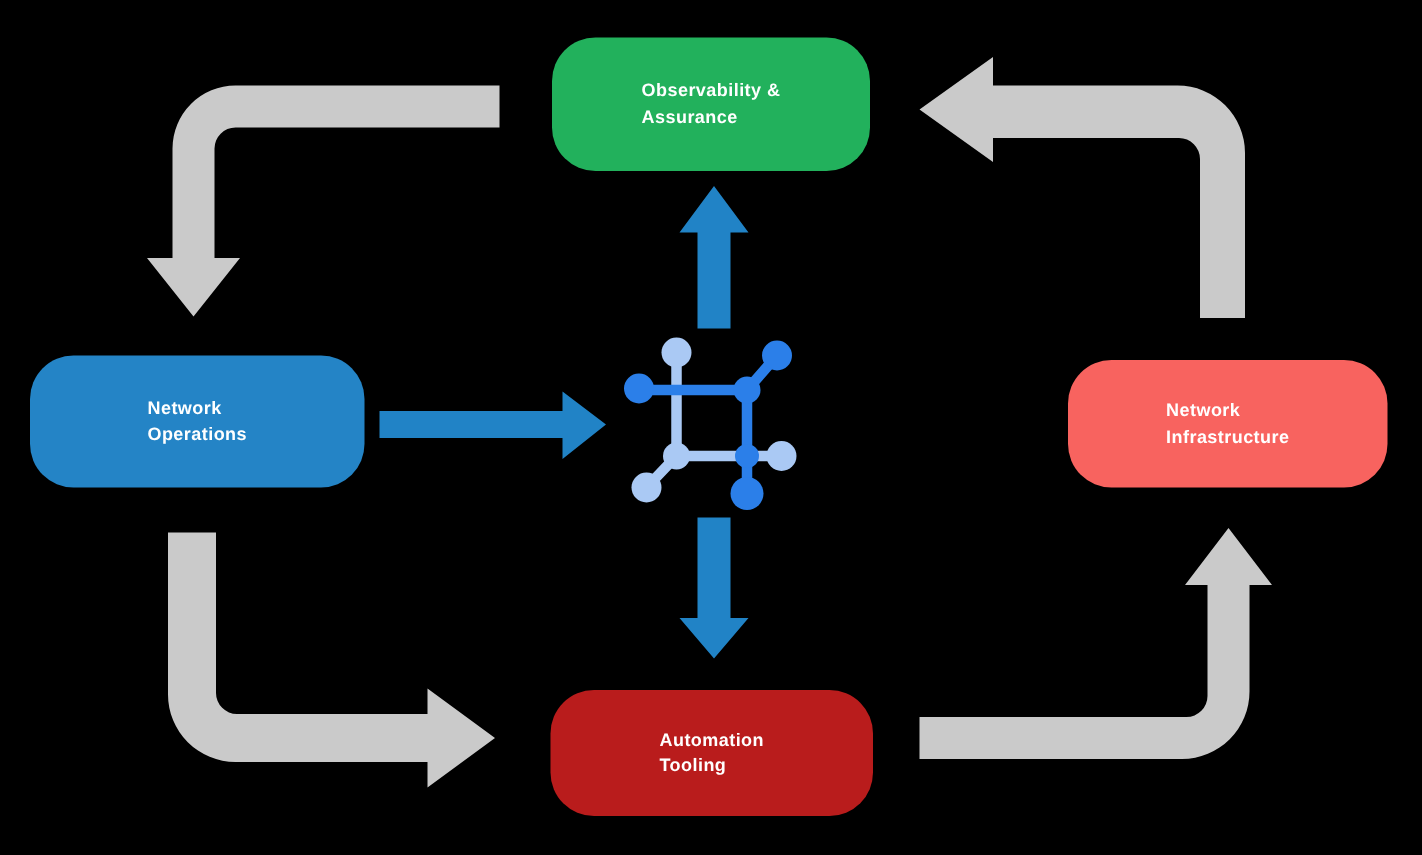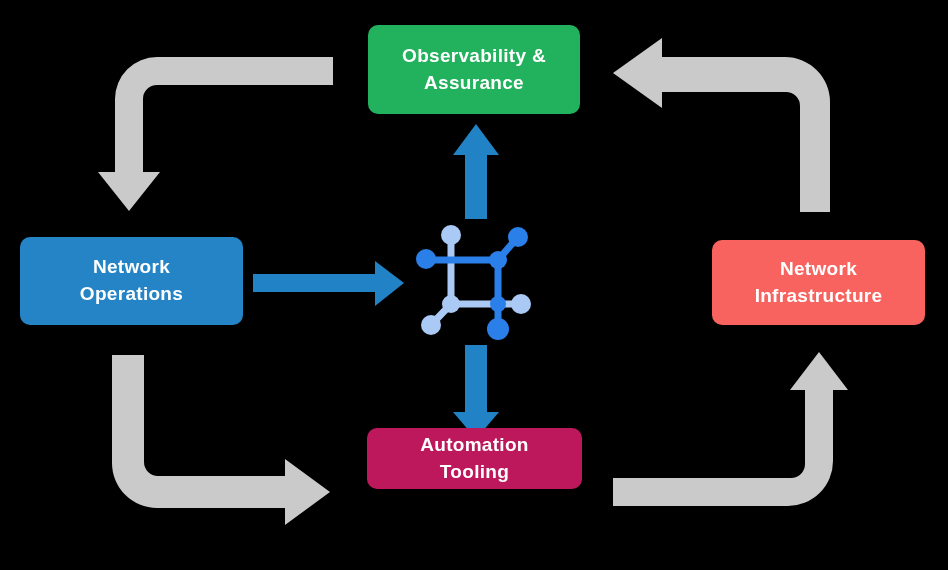--- a/index.html
+++ b/index.html
@@ -7,33 +7,33 @@
     position:relative;
     width:948px;height:570px;
     background:#000;
     overflow:hidden;
     font-family:"Liberation Sans","DejaVu Sans",sans-serif;
   }
   .layer{position:absolute;left:0;top:0;width:948px;height:570px;}
   .node{
     position:absolute;
     display:flex;align-items:center;justify-content:center;
-    border-radius:10px;
+    border-radius:29px;
     color:#fff;
-    font-size:19px;
+    font-size:12px;
     font-weight:600;
     letter-spacing:.3px;
     line-height:1.42;
-    text-align:center;
+    text-align:left;
   }
   .node-label{white-space:pre-line;}
   .node-top   {left:368px;top:25px; width:212px;height:89px;background:#22b15c;}
   .node-left  {left:20px; top:237px;width:223px;height:88px;background:#2484c6;}
   .node-right {left:712px;top:240px;width:213px;height:85px;background:#f8635f;}
-  .node-bottom{left:367px;top:428px;width:215px;height:61px;background:#be185d;}
+  .node-bottom{left:367px;top:460px;width:215px;height:84px;background:#b91c1c;}
 </style>
 </head>
 <body>
 
 <div class="canvas">
 
   <svg class="layer" viewBox="0 0 948 570" aria-hidden="true">
 
     <g fill="#cacaca">
       <path d="M 333 57 H 157 A 42 42 0 0 0 115 99 V 172 H 98 L 129 211 L 160 172 H 143 V 99 A 14 14 0 0 1 157 85 H 333 Z"></path>

